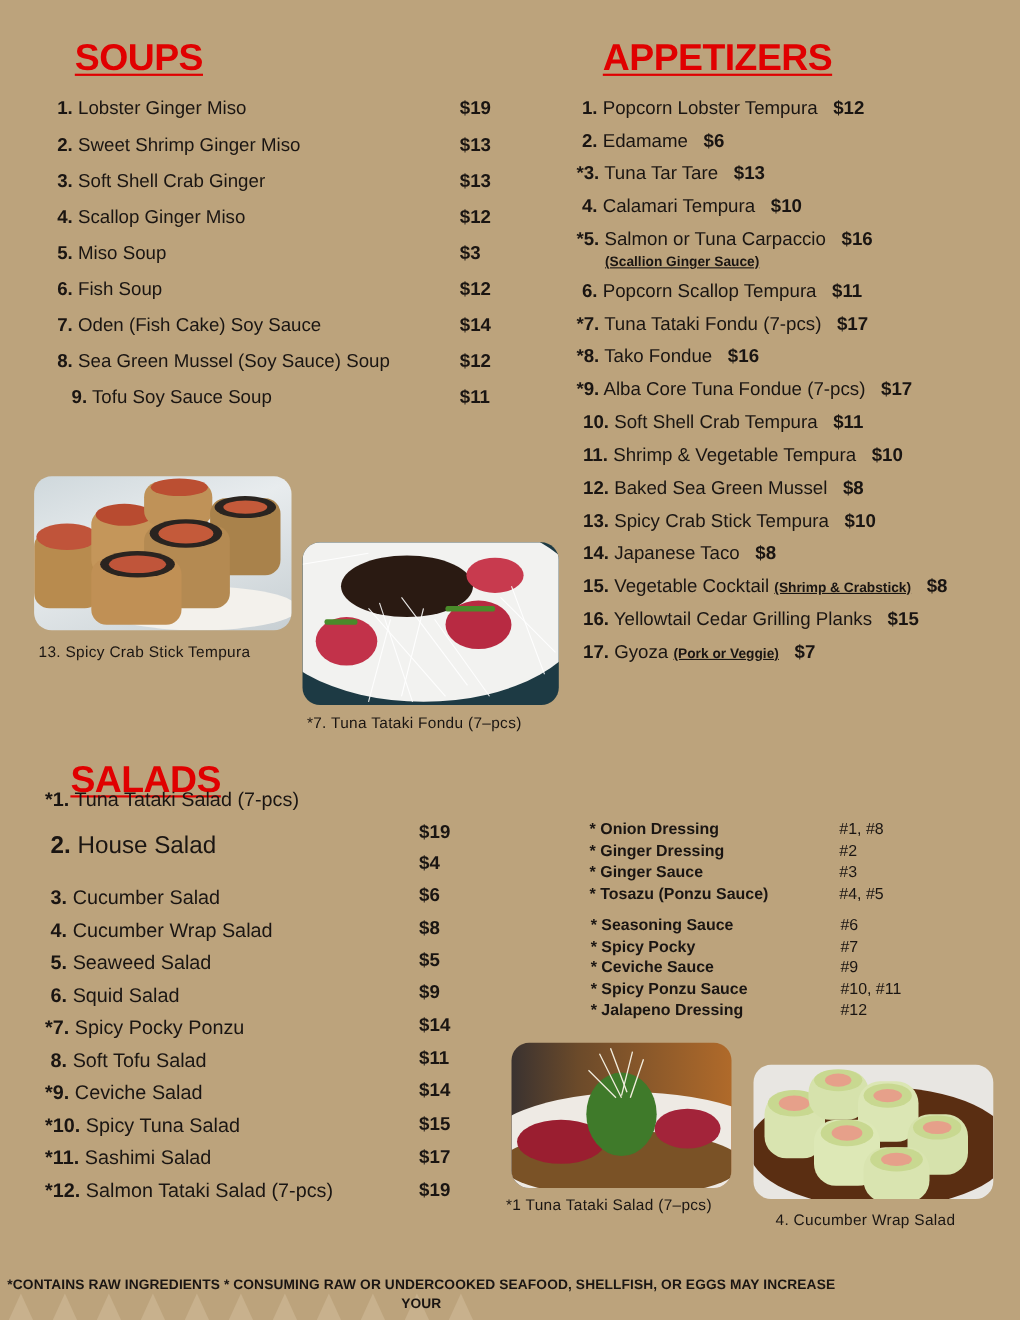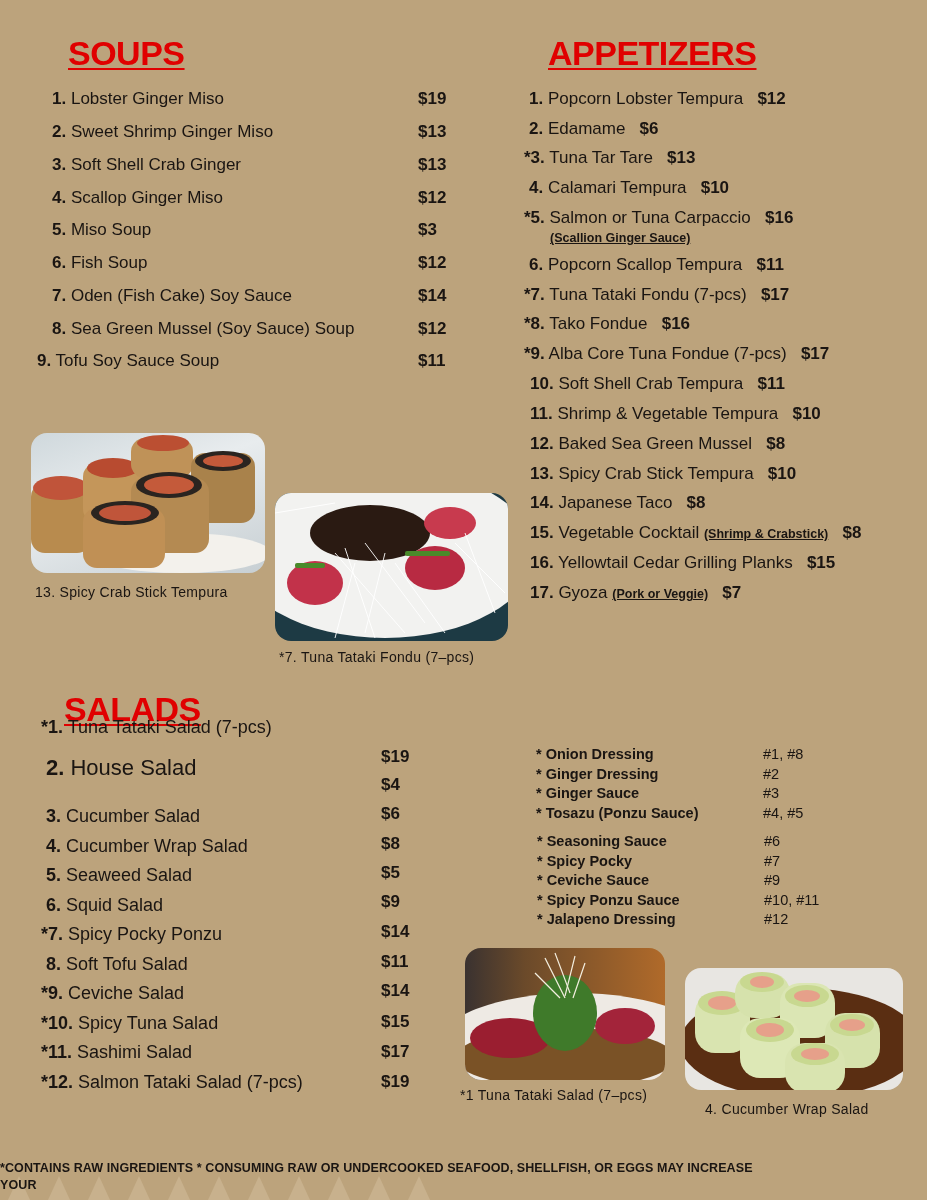--- a/index.html
+++ b/index.html
@@ -7,21 +7,21 @@
   .abs{position:absolute;}
   .heading{font-family:"Liberation Sans",sans-serif;font-weight:bold;color:#e00000;font-size:34px;text-decoration:underline;text-decoration-thickness:2px;text-underline-offset:3px;letter-spacing:-0.5px;}
   .row{position:absolute;font-size:17px;white-space:nowrap;}
   .num{font-weight:bold;}
   .price{font-weight:bold;}
   .sub{font-size:12.5px;font-weight:bold;text-decoration:underline;}
   .photo{position:absolute;border-radius:16px;overflow:hidden;}
   .caption{position:absolute;font-size:14px;white-space:nowrap;letter-spacing:0.3px;}
   .sauce{position:absolute;font-size:14.5px;font-weight:bold;white-space:nowrap;}
   .sauce-ref{position:absolute;font-size:14.5px;white-space:nowrap;}
-  .footer{position:absolute;left:0;width:766px;font-size:12.5px;font-weight:bold;line-height:17px;top:1160px;letter-spacing:0.1px;}
+  .footer{position:absolute;left:0;width:766px;text-align:center;font-size:12.5px;font-weight:bold;line-height:17px;top:1160px;letter-spacing:0.1px;}
   .tri{position:absolute;bottom:0;width:0;height:0;border-left:11px solid transparent;border-right:11px solid transparent;border-bottom:24px solid #c8b18d;}
 </style>
 </head>
 <body>
 
 <div>
   <div class="tri" style="left:8px"></div>
     <div class="tri" style="left:48px"></div>
     <div class="tri" style="left:88px"></div>
   <div class="tri" style="left:128px"></div>
@@ -45,21 +45,21 @@
   <div class="row" style="left:52px;top:188px"><span class="num">4.</span> <span>Scallop Ginger Miso</span></div>
   <div class="row price" style="left:418px;top:188px">$12</div>
   <div class="row" style="left:52px;top:220px"><span class="num">5.</span> <span>Miso Soup</span></div>
   <div class="row price" style="left:418px;top:220px">$3</div>
   <div class="row" style="left:52px;top:253px"><span class="num">6.</span> <span>Fish Soup</span></div>
   <div class="row price" style="left:418px;top:253px">$12</div>
   <div class="row" style="left:52px;top:286px"><span class="num">7.</span> <span>Oden (Fish Cake) Soy Sauce</span></div>
   <div class="row price" style="left:418px;top:286px">$14</div>
   <div class="row" style="left:52px;top:319px"><span class="num">8.</span> <span>Sea Green Mussel (Soy Sauce) Soup</span></div>
   <div class="row price" style="left:418px;top:319px">$12</div>
-  <div class="row" style="left:37px;top:351px"><span class="num">9.</span> <span>Tofu Soy Sauce Soup</span></div>
+  <div class="row" style="left:65px;top:351px"><span class="num">9.</span> <span>Tofu Soy Sauce Soup</span></div>
   <div class="row price" style="left:418px;top:351px">$11</div>
 </div>
 
 <div class="abs heading" style="left:548px;top:34px;">APPETIZERS</div>
 <div>
   <div class="row" style="left:529px;top:89px"><span class="num">1.</span> <span>Popcorn Lobster Tempura</span>&nbsp;&nbsp;&nbsp;<span class="price">$12</span></div>
   <div class="row" style="left:529px;top:119px"><span class="num">2.</span> <span>Edamame</span>&nbsp;&nbsp;&nbsp;<span class="price">$6</span></div>
   <div class="row" style="left:524px;top:148px"><span class="num">*3.</span> <span>Tuna Tar Tare</span>&nbsp;&nbsp;&nbsp;<span class="price">$13</span></div>
   <div class="row" style="left:529px;top:178px"><span class="num">4.</span> <span>Calamari Tempura</span>&nbsp;&nbsp;&nbsp;<span class="price">$10</span></div>
   <div class="row" style="left:524px;top:208px"><span class="num">*5.</span> <span>Salmon or Tuna Carpaccio</span>&nbsp;&nbsp;&nbsp;<span class="price">$16</span></div>

